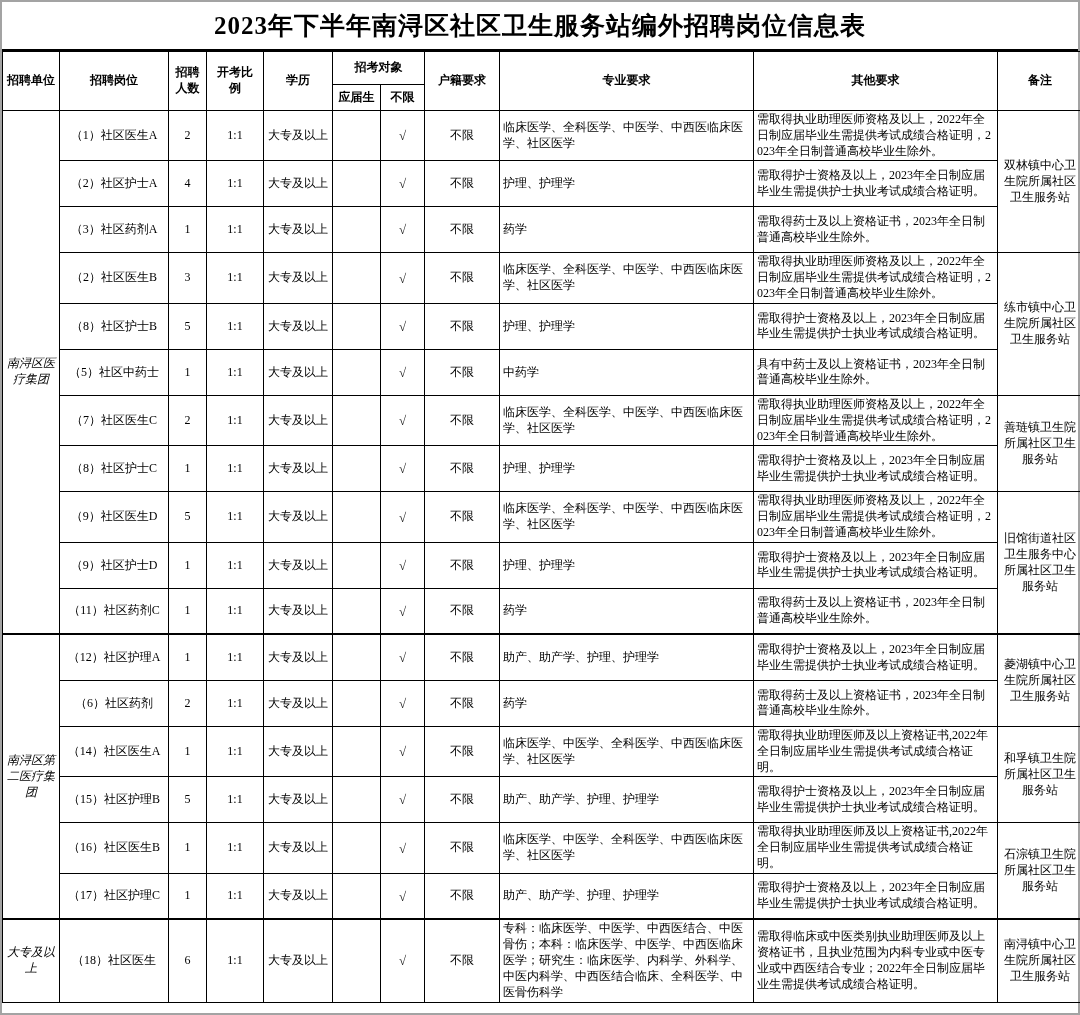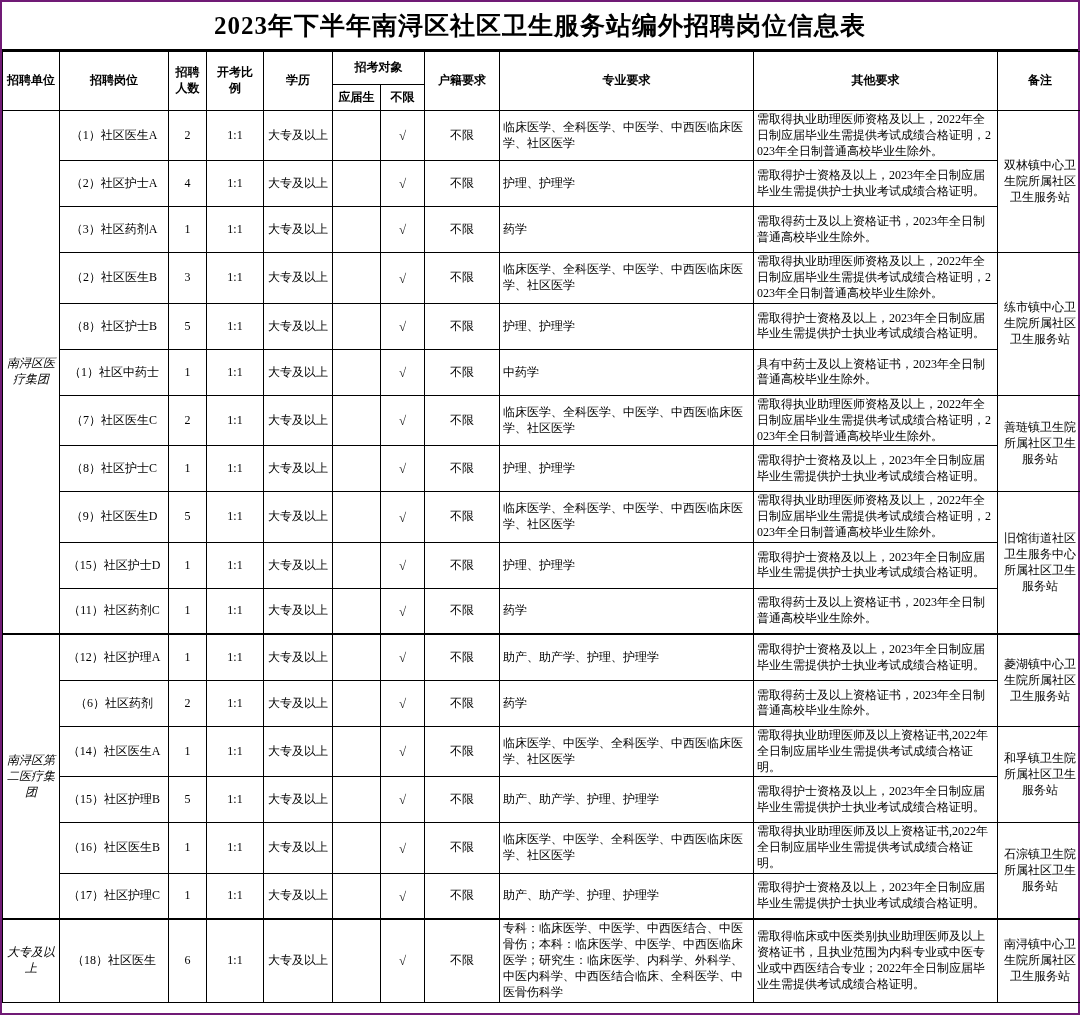--- a/index.html
+++ b/index.html
@@ -1,20 +1,20 @@
 <!DOCTYPE html>
 <html><head>
 <meta charset="utf-8">
 <style>
   html, body { margin: 0; padding: 0; background: #ffffff; }
   .sheet {
     width: 1080px;
     min-height: 1015px;
     box-sizing: border-box;
-    border: 2px solid #701a75;
+    border: 2px solid #a3a3a3;
     background: #fff;
     color: #000;
     font-family: "Liberation Serif", serif;
   }
   .title {
     height: 47px;
     display: flex;
     align-items: center;
     justify-content: center;
     font-size: 25px;
@@ -141,21 +141,21 @@
           <td>5</td>
           <td>1:1</td>
           <td>大专及以上</td>
           <td></td>
           <td class="check">√</td>
           <td>不限</td>
           <td class="left">护理、护理学</td>
           <td class="left">需取得护士资格及以上，2023年全日制应届毕业生需提供护士执业考试成绩合格证明。</td>
         </tr>
         <tr>
-          <td>（1）社区中药士</td>
+          <td>（5）社区中药士</td>
           <td>1</td>
           <td>1:1</td>
           <td>大专及以上</td>
           <td></td>
           <td class="check">√</td>
           <td>不限</td>
           <td class="left">中药学</td>
           <td class="left">具有中药士及以上资格证书，2023年全日制普通高校毕业生除外。</td>
         </tr>
         <tr>
@@ -187,21 +187,21 @@
           <td>1:1</td>
           <td>大专及以上</td>
           <td></td>
           <td class="check">√</td>
           <td>不限</td>
           <td class="left">临床医学、全科医学、中医学、中西医临床医学、社区医学</td>
           <td class="left">需取得执业助理医师资格及以上，2022年全日制应届毕业生需提供考试成绩合格证明，2023年全日制普通高校毕业生除外。</td>
           <td rowspan="3">旧馆街道社区卫生服务中心所属社区卫生服务站</td>
         </tr>
         <tr>
-          <td>（15）社区护士D</td>
+          <td>（9）社区护士D</td>
           <td>1</td>
           <td>1:1</td>
           <td>大专及以上</td>
           <td></td>
           <td class="check">√</td>
           <td>不限</td>
           <td class="left">护理、护理学</td>
           <td class="left">需取得护士资格及以上，2023年全日制应届毕业生需提供护士执业考试成绩合格证明。</td>
         </tr>
         <tr>

